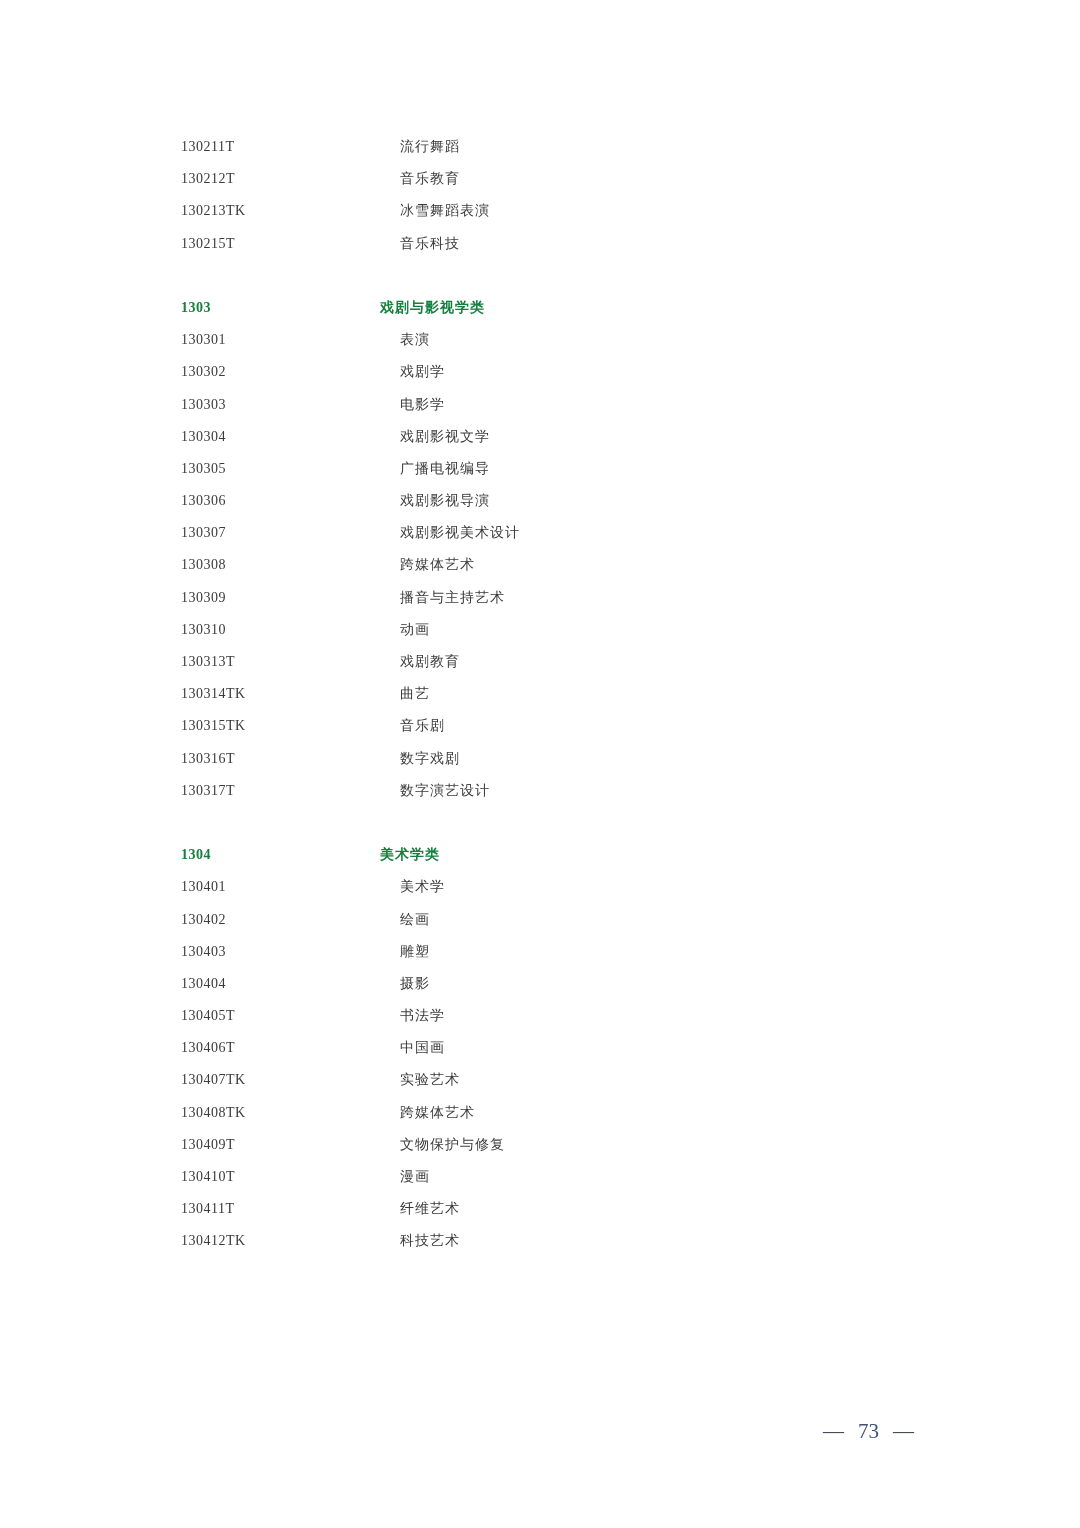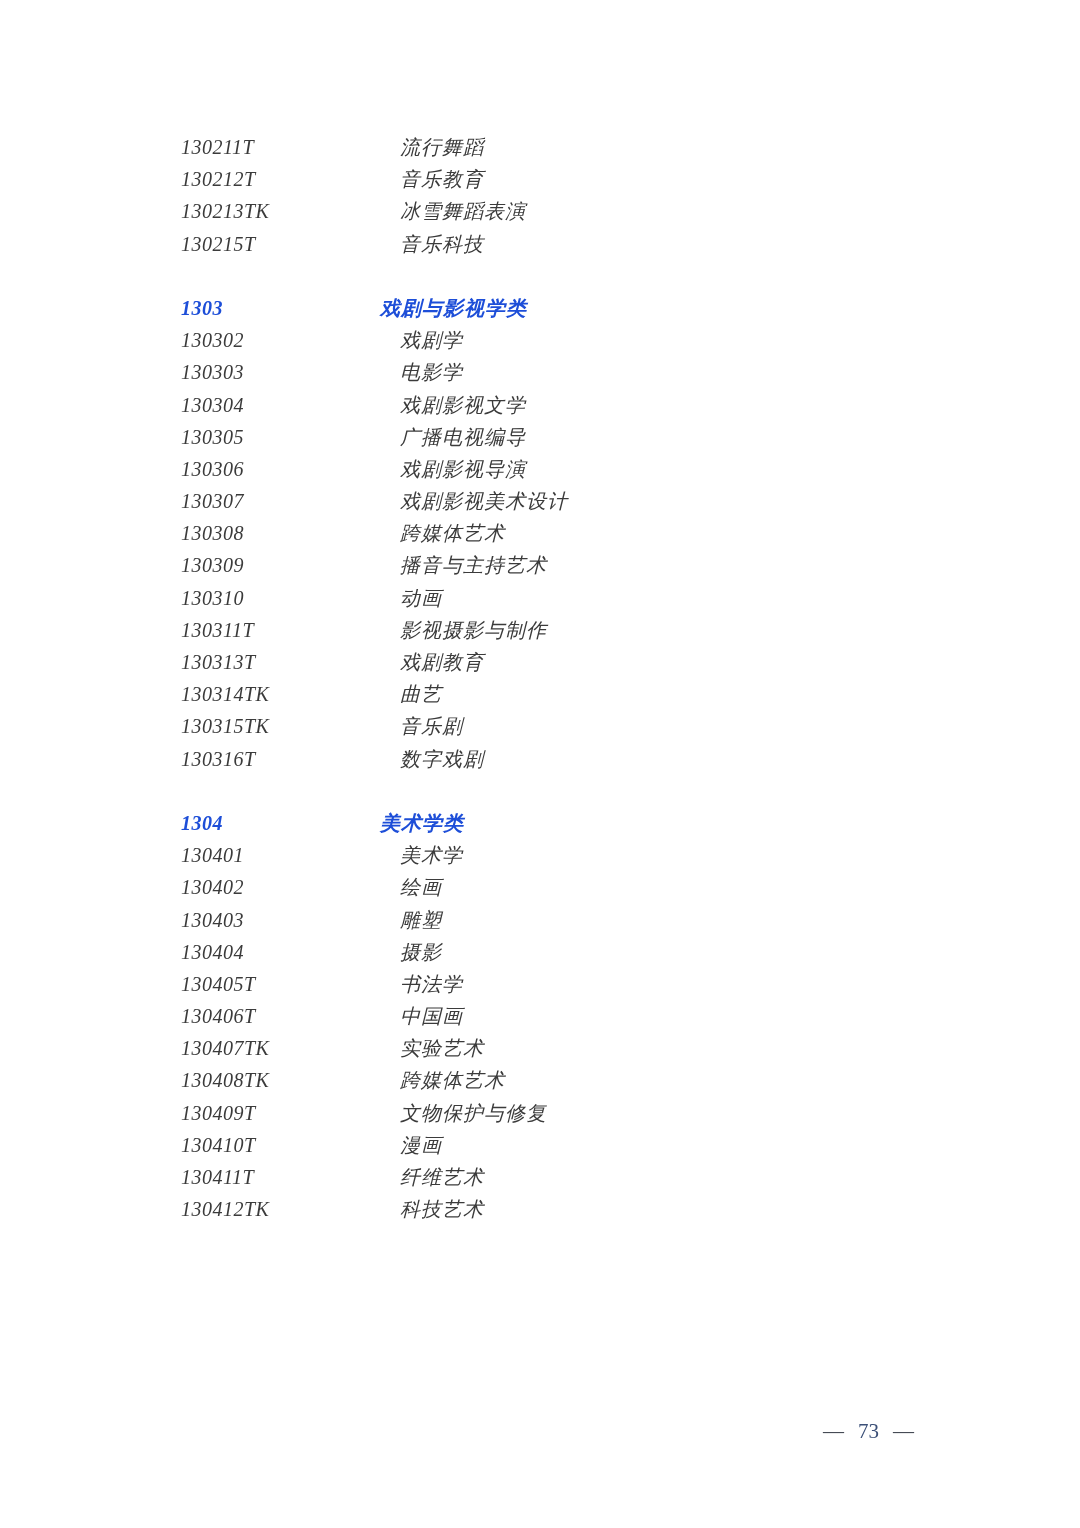--- a/index.html
+++ b/index.html
@@ -18,36 +18,35 @@
   .major-list {
     position: absolute;
     top: 131px;
     left: 0;
     right: 0;
   }
   .row {
     height: 32.2px;
     line-height: 32.2px;
     padding-left: 181px;
-    font-size: 20px;
+    font-size: 14px;
     color: #3b3b3b;
     white-space: nowrap;
-    font-style: italic;
   }
   .row .code {
     display: inline-block;
     width: 219px;
     letter-spacing: 0.5px;
   }
   .row .name {
     letter-spacing: 1px;
   }
   .header-row {
     font-weight: bold;
-    color: #1d4ed8;
+    color: #15803d;
   }
   .header-row .code {
     width: 199px;
   }
   .gap {
     height: 32.2px;
   }
   .page-number {
     position: absolute;
     top: 1420px;
@@ -70,34 +69,35 @@
 
 <div class="page">
 
   <div class="major-list">
       <div class="row"><span class="code">130211T</span><span class="name">流行舞蹈</span></div>
       <div class="row"><span class="code">130212T</span><span class="name">音乐教育</span></div>
       <div class="row"><span class="code">130213TK</span><span class="name">冰雪舞蹈表演</span></div>
       <div class="row"><span class="code">130215T</span><span class="name">音乐科技</span></div>
       <div class="row gap"></div>
       <div class="row header-row"><span class="code">1303</span><span class="name">戏剧与影视学类</span></div>
+      <div class="row"><span class="code">130301</span><span class="name">表演</span></div>
       <div class="row"><span class="code">130302</span><span class="name">戏剧学</span></div>
       <div class="row"><span class="code">130303</span><span class="name">电影学</span></div>
       <div class="row"><span class="code">130304</span><span class="name">戏剧影视文学</span></div>
       <div class="row"><span class="code">130305</span><span class="name">广播电视编导</span></div>
       <div class="row"><span class="code">130306</span><span class="name">戏剧影视导演</span></div>
       <div class="row"><span class="code">130307</span><span class="name">戏剧影视美术设计</span></div>
       <div class="row"><span class="code">130308</span><span class="name">跨媒体艺术</span></div>
       <div class="row"><span class="code">130309</span><span class="name">播音与主持艺术</span></div>
       <div class="row"><span class="code">130310</span><span class="name">动画</span></div>
-      <div class="row"><span class="code">130311T</span><span class="name">影视摄影与制作</span></div>
       <div class="row"><span class="code">130313T</span><span class="name">戏剧教育</span></div>
       <div class="row"><span class="code">130314TK</span><span class="name">曲艺</span></div>
       <div class="row"><span class="code">130315TK</span><span class="name">音乐剧</span></div>
       <div class="row"><span class="code">130316T</span><span class="name">数字戏剧</span></div>
+      <div class="row"><span class="code">130317T</span><span class="name">数字演艺设计</span></div>
       <div class="row gap"></div>
       <div class="row header-row"><span class="code">1304</span><span class="name">美术学类</span></div>
       <div class="row"><span class="code">130401</span><span class="name">美术学</span></div>
       <div class="row"><span class="code">130402</span><span class="name">绘画</span></div>
       <div class="row"><span class="code">130403</span><span class="name">雕塑</span></div>
       <div class="row"><span class="code">130404</span><span class="name">摄影</span></div>
       <div class="row"><span class="code">130405T</span><span class="name">书法学</span></div>
       <div class="row"><span class="code">130406T</span><span class="name">中国画</span></div>
       <div class="row"><span class="code">130407TK</span><span class="name">实验艺术</span></div>
       <div class="row"><span class="code">130408TK</span><span class="name">跨媒体艺术</span></div>

